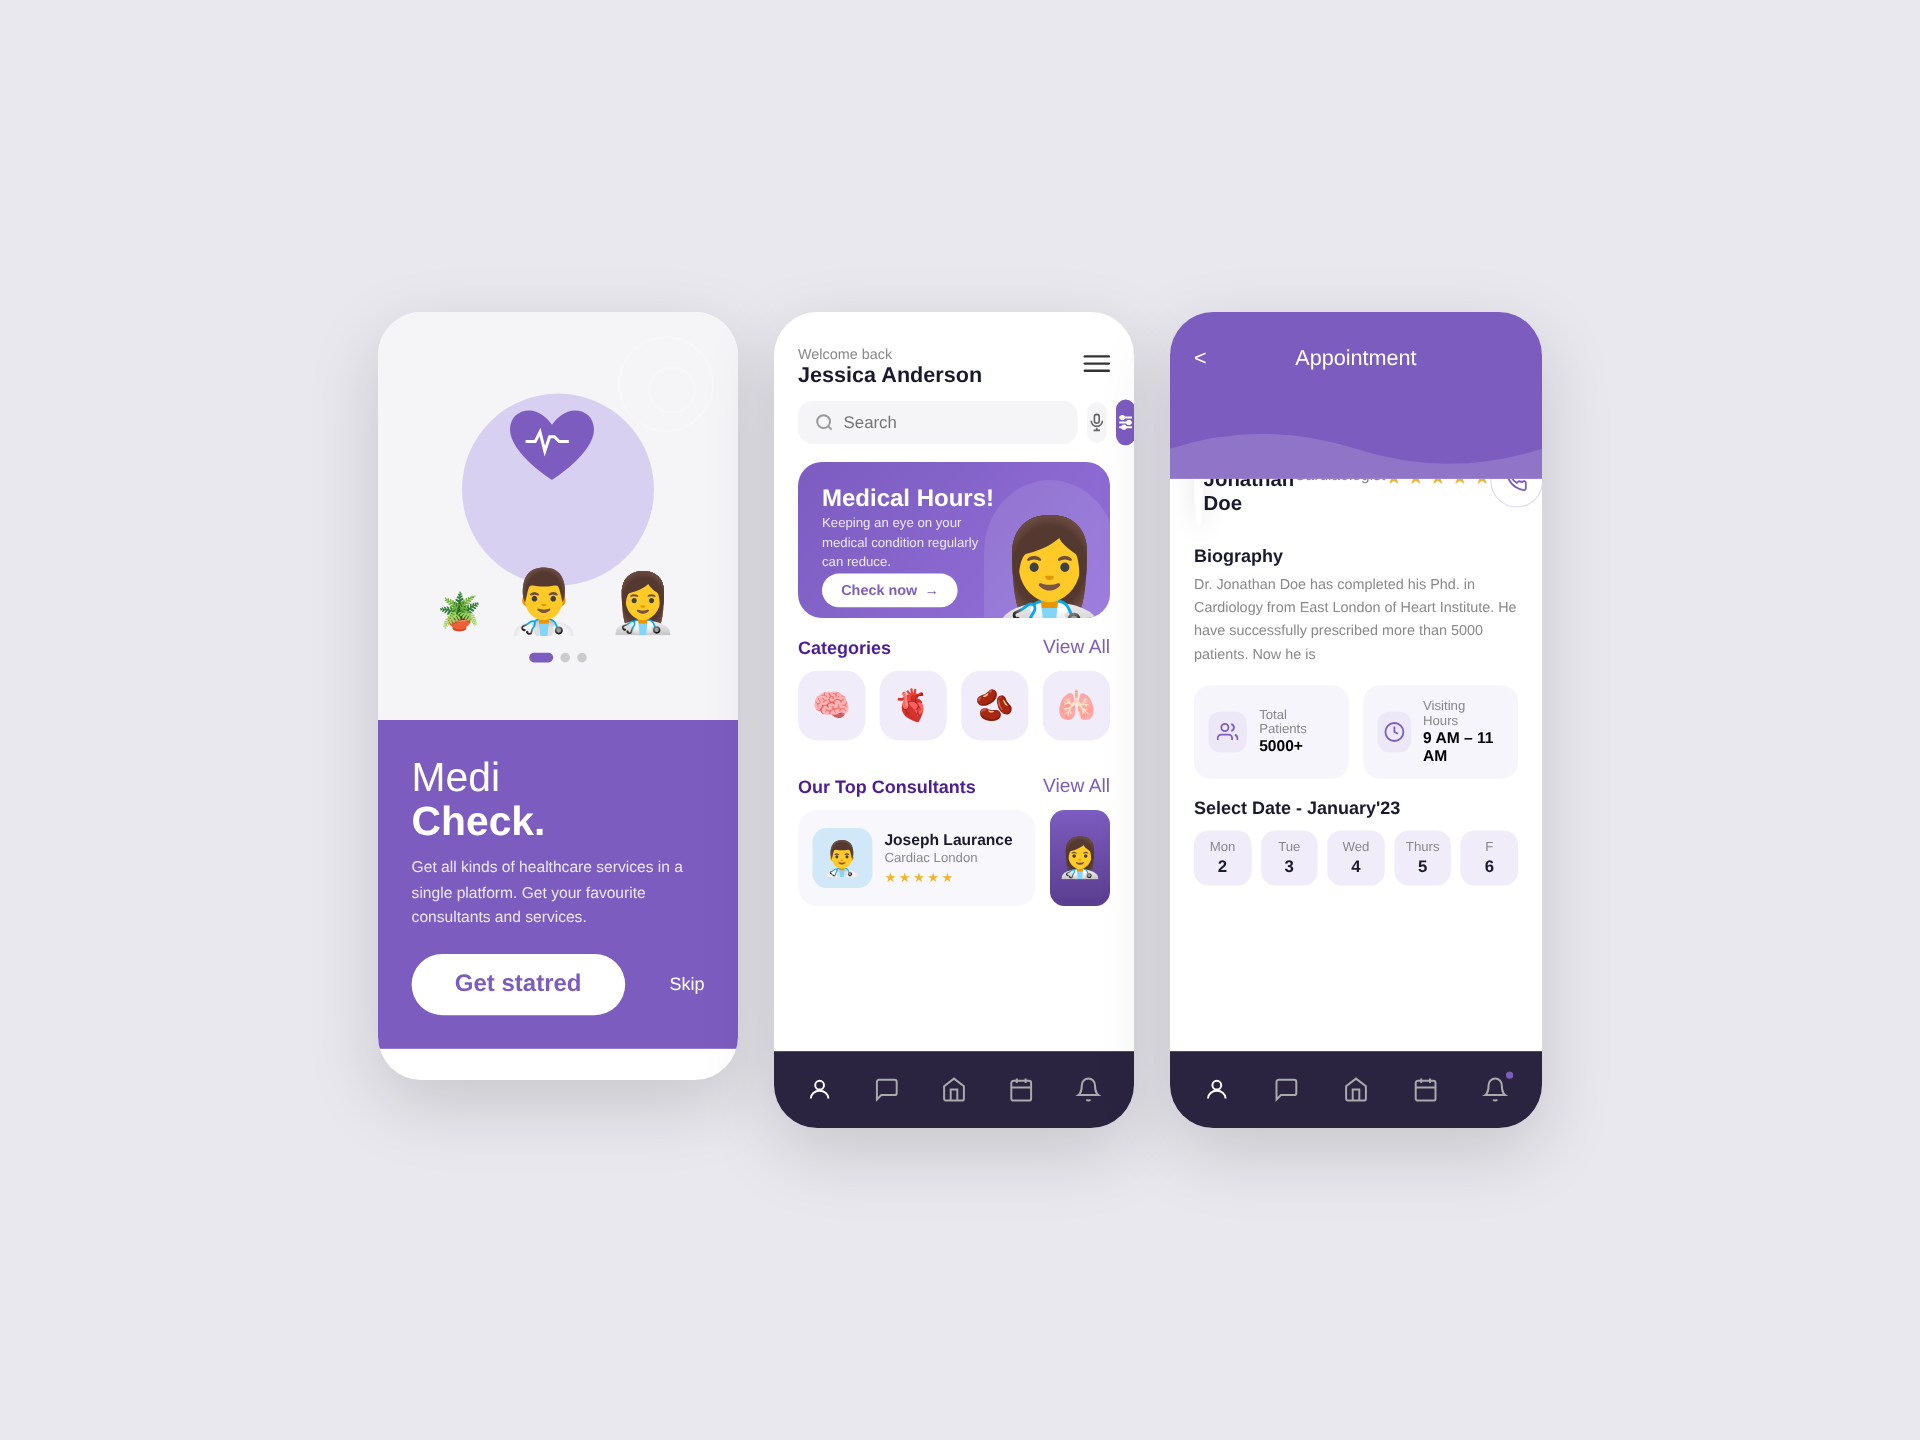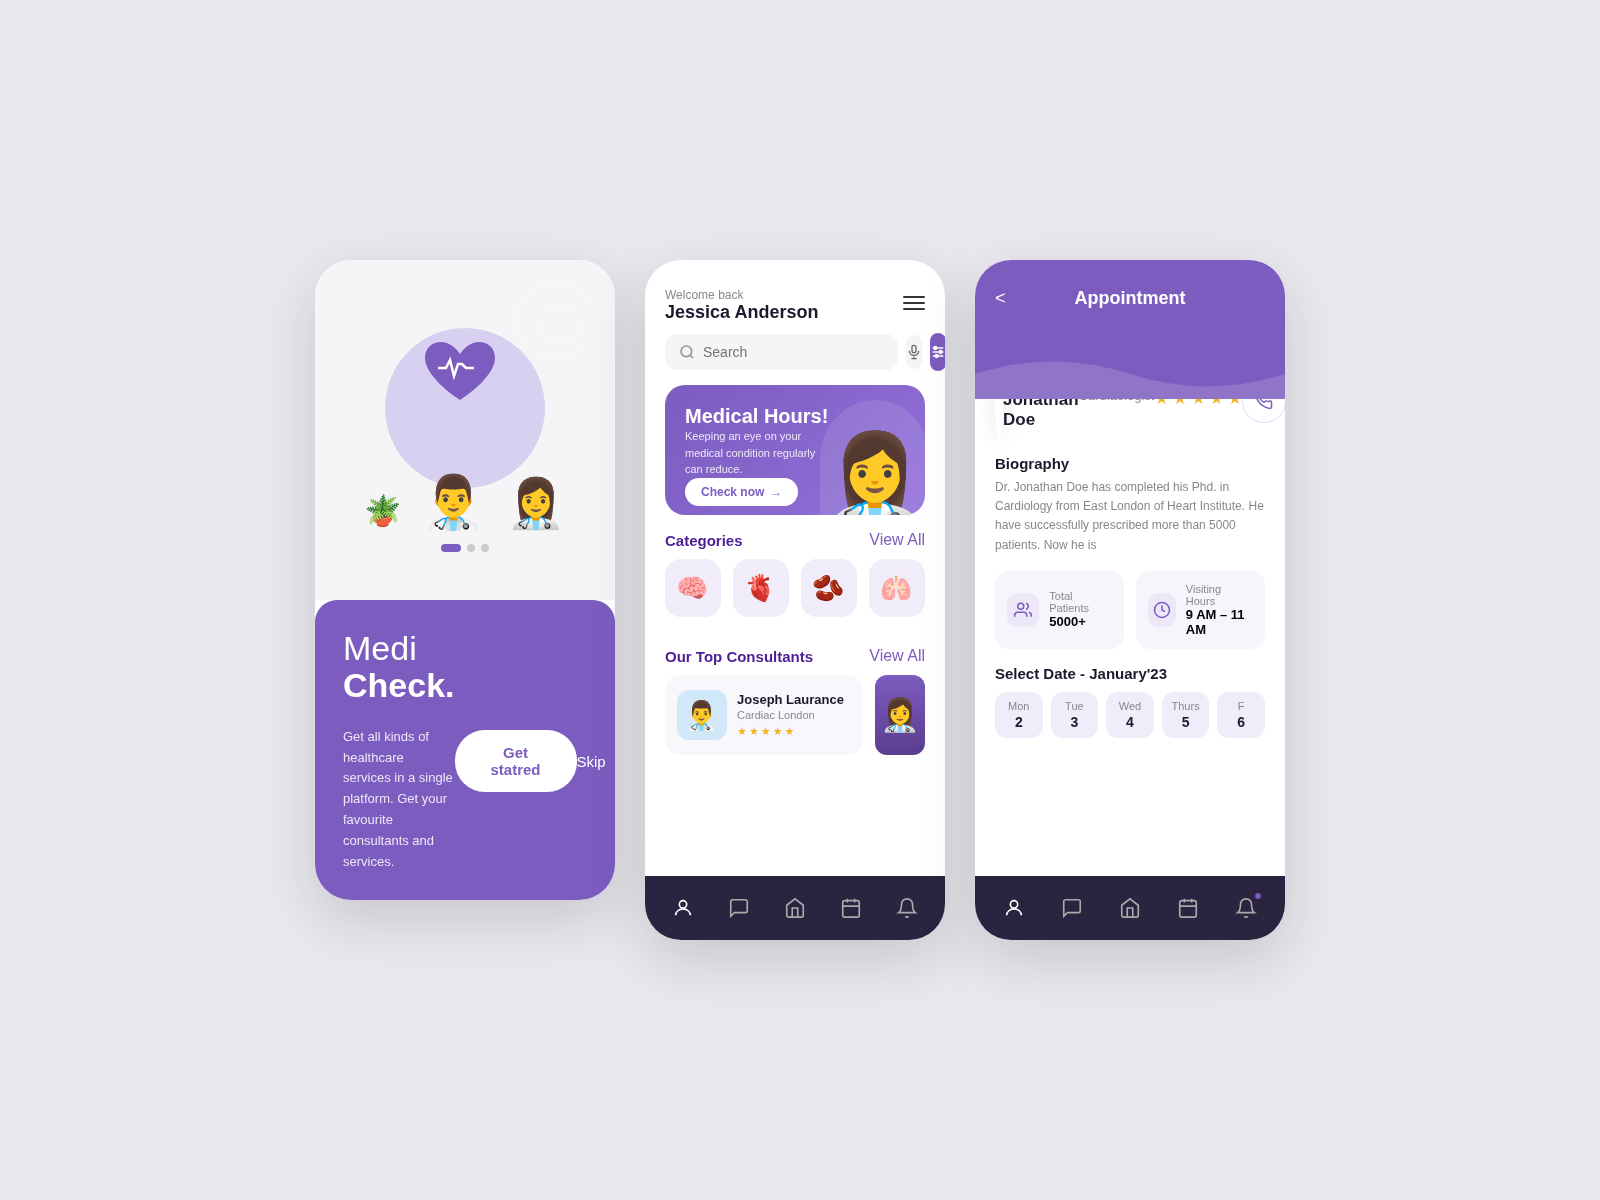--- a/index.html
+++ b/index.html
@@ -73,52 +73,51 @@
       width: 8px;
       height: 8px;
       border-radius: 50%;
       background: #ccc;
     }
     .screen1-bottom {
       background: #7c5cbf;
       flex: 1;
       padding: 30px 28px 28px;
       display: flex;
-      flex-direction: row;
+      flex-direction: column;
       justify-content: space-between;
-      border-radius: 22px;
     }
     .medi-title {
       color: #fff;
       font-size: 34px;
       font-weight: 300;
       line-height: 1.1;
     }
     .medi-title-bold {
       font-weight: 800;
     }
     .medi-sub {
       color: rgba(255,255,255,0.85);
       font-size: 13px;
-      margin-top: 22px;
+      margin-top: 8px;
       line-height: 1.6;
     }
     .screen1-actions {
       display: flex;
       align-items: center;
       justify-content: space-between;
       margin-top: 20px;
     }
     .get-started-btn {
       background: #fff;
       color: #7c5cbf;
       border: none;
       border-radius: 30px;
       padding: 14px 36px;
-      font-size: 15px;
+      font-size: 20px;
       font-weight: 600;
       cursor: pointer;
     }
     .skip-btn {
       color: #fff;
       font-size: 15px;
       background: none;
       border: none;
       cursor: pointer;
       font-weight: 500;
@@ -384,21 +383,21 @@
       left: 0;
       color: #fff;
       font-size: 18px;
       cursor: pointer;
       background: none;
       border: none;
     }
     .s3-title {
       color: #fff;
       font-size: 18px;
-      font-weight: 700;
+      font-weight: 400;
     }
     .s3-content {
       flex: 1;
       background: #fff;
       padding: 0 20px;
       overflow: hidden;
     }
     .s3-doctor-card {
       display: flex;
       flex-direction: row;

